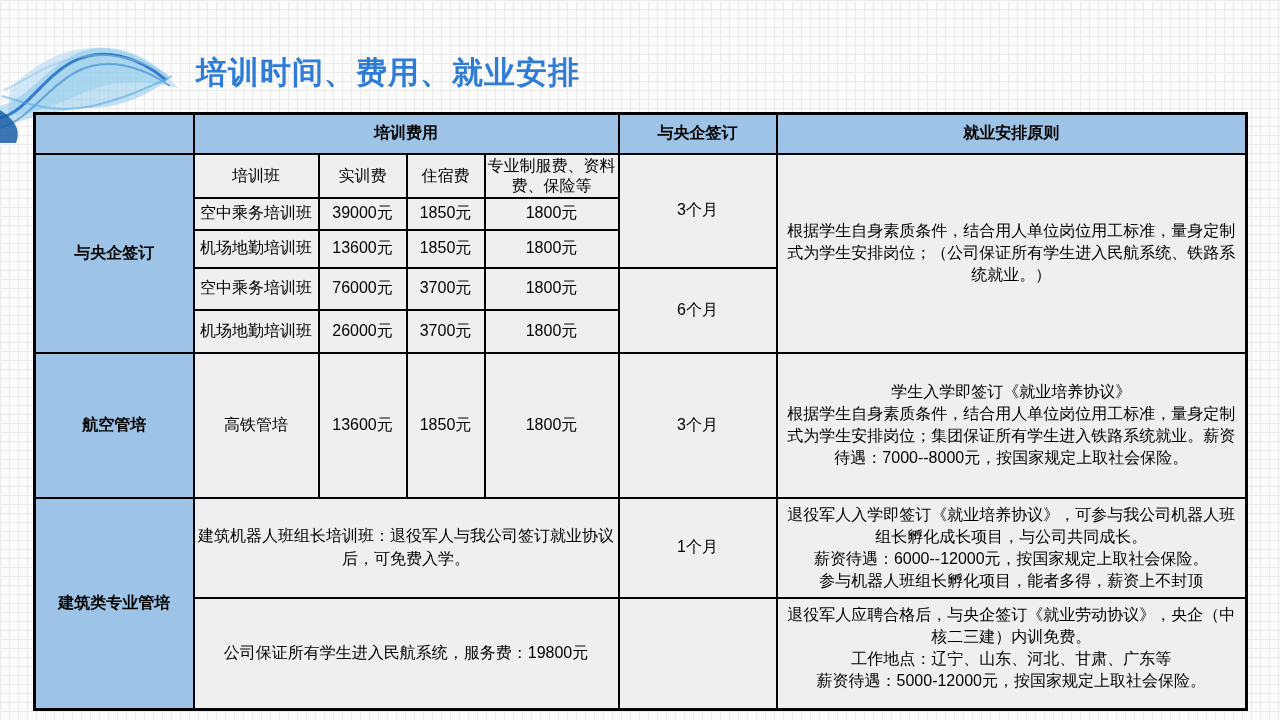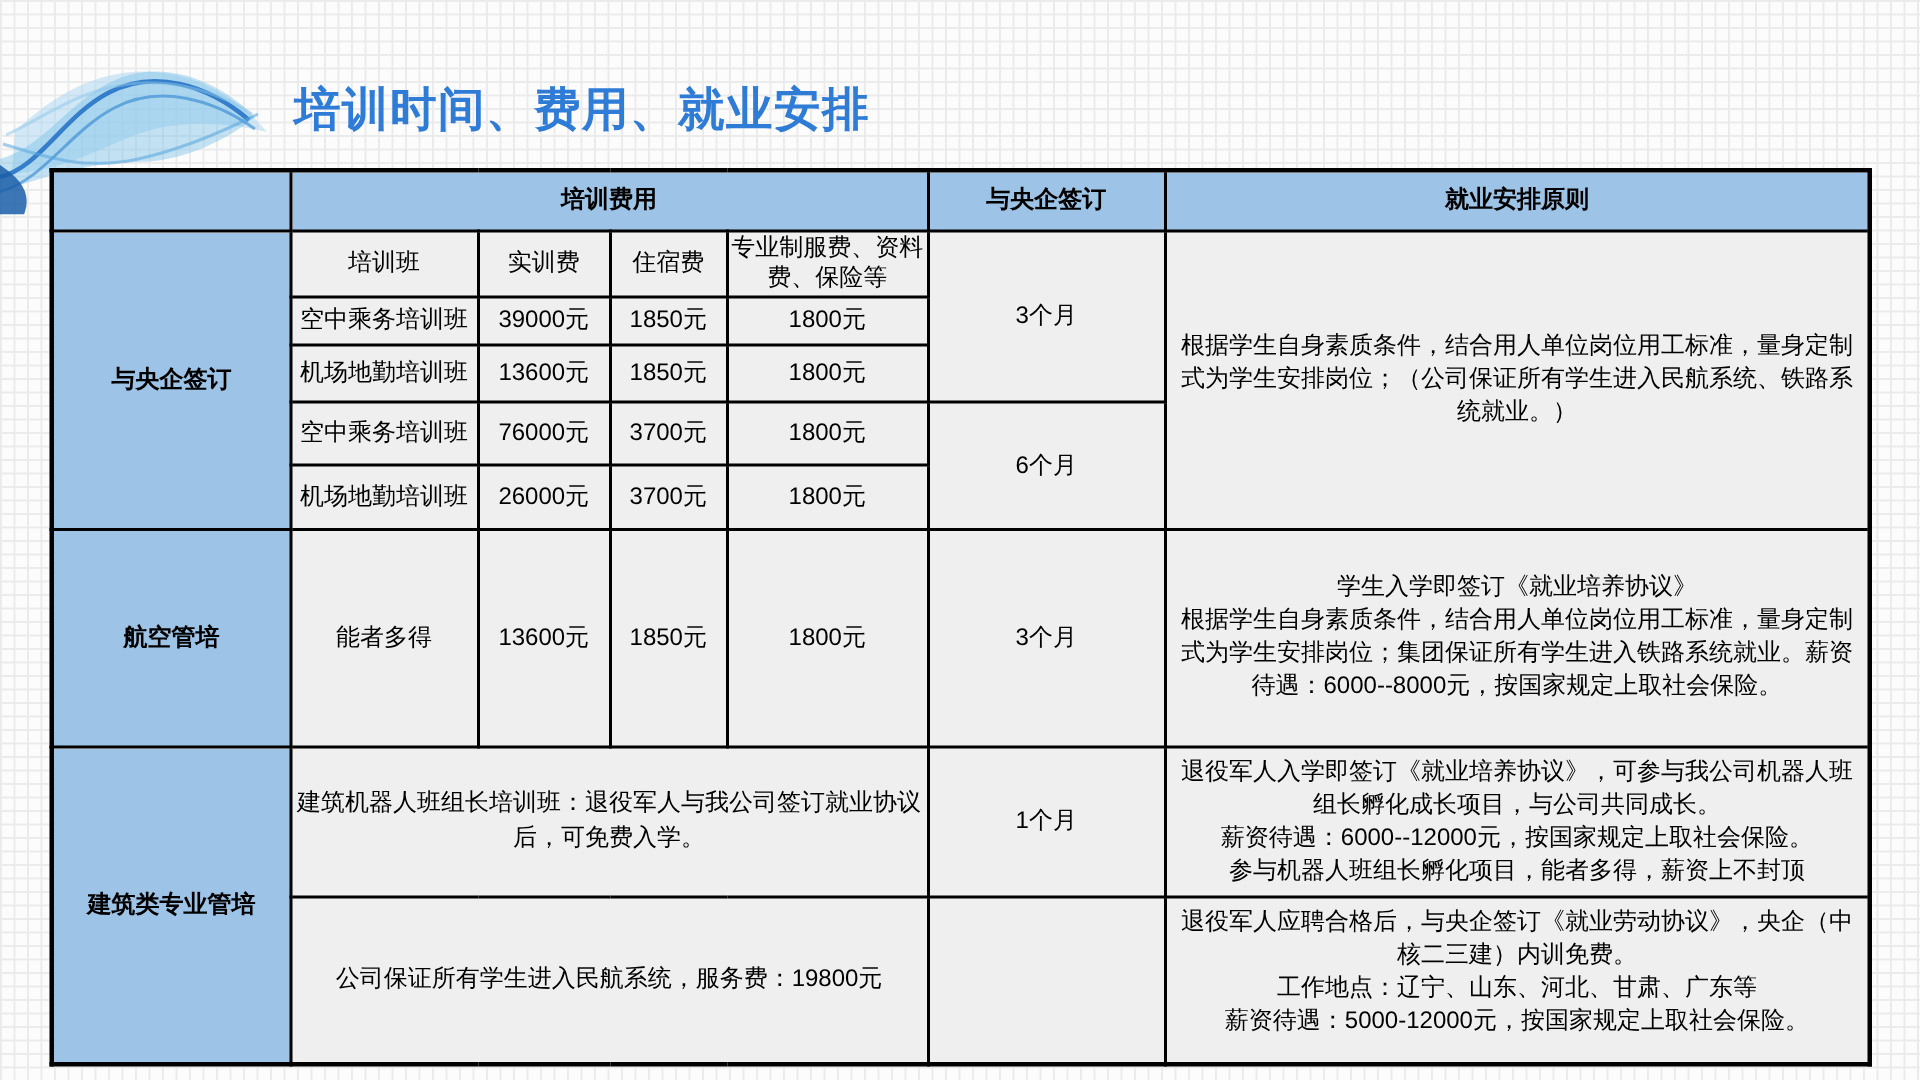--- a/index.html
+++ b/index.html
@@ -113,27 +113,27 @@
 
     <tr style="height:43px">
       <td>机场地勤培训班</td>
       <td>26000元</td>
       <td>3700元</td>
       <td>1800元</td>
     </tr>
 
     <tr style="height:145px">
       <td class="blue">航空管培</td>
-      <td>能者多得</td>
+      <td>高铁管培</td>
       <td>13600元</td>
       <td>1850元</td>
       <td>1800元</td>
       <td class="dur">3个月</td>
       <td class="emp">学生入学即签订《就业培养协议》
-根据学生自身素质条件，结合用人单位岗位用工标准，量身定制式为学生安排岗位；集团保证所有学生进入铁路系统就业。薪资待遇：6000--8000元，按国家规定上取社会保险。</td>
+根据学生自身素质条件，结合用人单位岗位用工标准，量身定制式为学生安排岗位；集团保证所有学生进入铁路系统就业。薪资待遇：7000--8000元，按国家规定上取社会保险。</td>
     </tr>
 
     <tr style="height:100px">
       <td class="blue" rowspan="2">建筑类专业管培</td>
       <td class="desc" colspan="4">建筑机器人班组长培训班：退役军人与我公司签订就业协议后，可免费入学。</td>
       <td class="dur">1个月</td>
       <td class="emp top">退役军人入学即签订《就业培养协议》，可参与我公司机器人班组长孵化成长项目，与公司共同成长。
 薪资待遇：6000--12000元，按国家规定上取社会保险。
 参与机器人班组长孵化项目，能者多得，薪资上不封顶</td>
     </tr>

